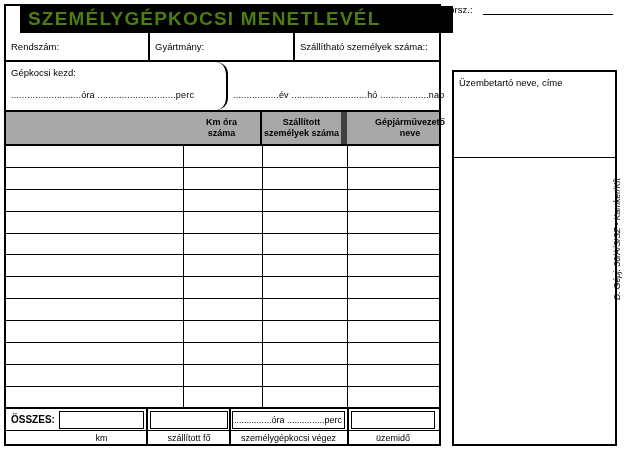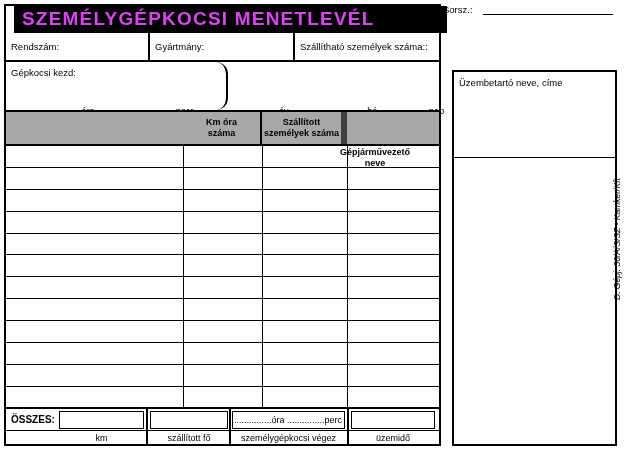--- a/index.html
+++ b/index.html
@@ -26,26 +26,26 @@
     width: 437px;
     height: 442px;
     border: 2px solid #000;
     box-sizing: border-box;
     background: #fff;
   }
 
   
   #title-bar {
     position: absolute;
-    left: 8px;
+    left: 14px;
     top: 0;
     width: 100%;
     height: 27px;
     background: #000;
-    color: #d946ef;
+    color: #4d7c0f;
     box-sizing: border-box;
   }
   #title-text {
     position: absolute;
     left: 8px;
     top: 2px;
     font-size: 19px;
     font-weight: bold;
     letter-spacing: 1.2px;
     white-space: nowrap;
@@ -102,21 +102,20 @@
   #label-gepkocsi {
     position: absolute;
     left: 5px; top: 5px;
     font-size: 9.5px;
   }
   .dotline {
     position: absolute;
     font-size: 9px;
     white-space: nowrap;
     letter-spacing: 0.2px;
-    margin-top: 16px;
   }
   #dots-ora { left: 5px; top: 28px; }
   #dots-ev { left: 5px; top: 28px; }
 
   
   #table-head {
     position: absolute;
     left: 0;
     top: 106px;
     width: 100%;
@@ -135,21 +134,21 @@
     text-align: center;
     display: flex;
     flex-direction: column;
     align-items: center;
     justify-content: center;
     line-height: 11px;
   }
   #th-1 { left: 0;   width: 177px; border-right: 2px solid #000; }
   #th-2 { left: 177px; width: 79px;  border-right: 2px solid #000; }
   #th-3 { left: 256px; width: 85px;  border-right: 6px solid #404040; }
-  #th-4 { left: 323px; width: 92px; margin-top: 30px; }
+  #th-4 { left: 358px; width: 92px; }
 
   
   #table-body {
     position: absolute;
     left: 0;
     top: 140px;
     width: 100%;
     height: 263px;
     box-sizing: border-box;
     border-bottom: 2px solid #000;

